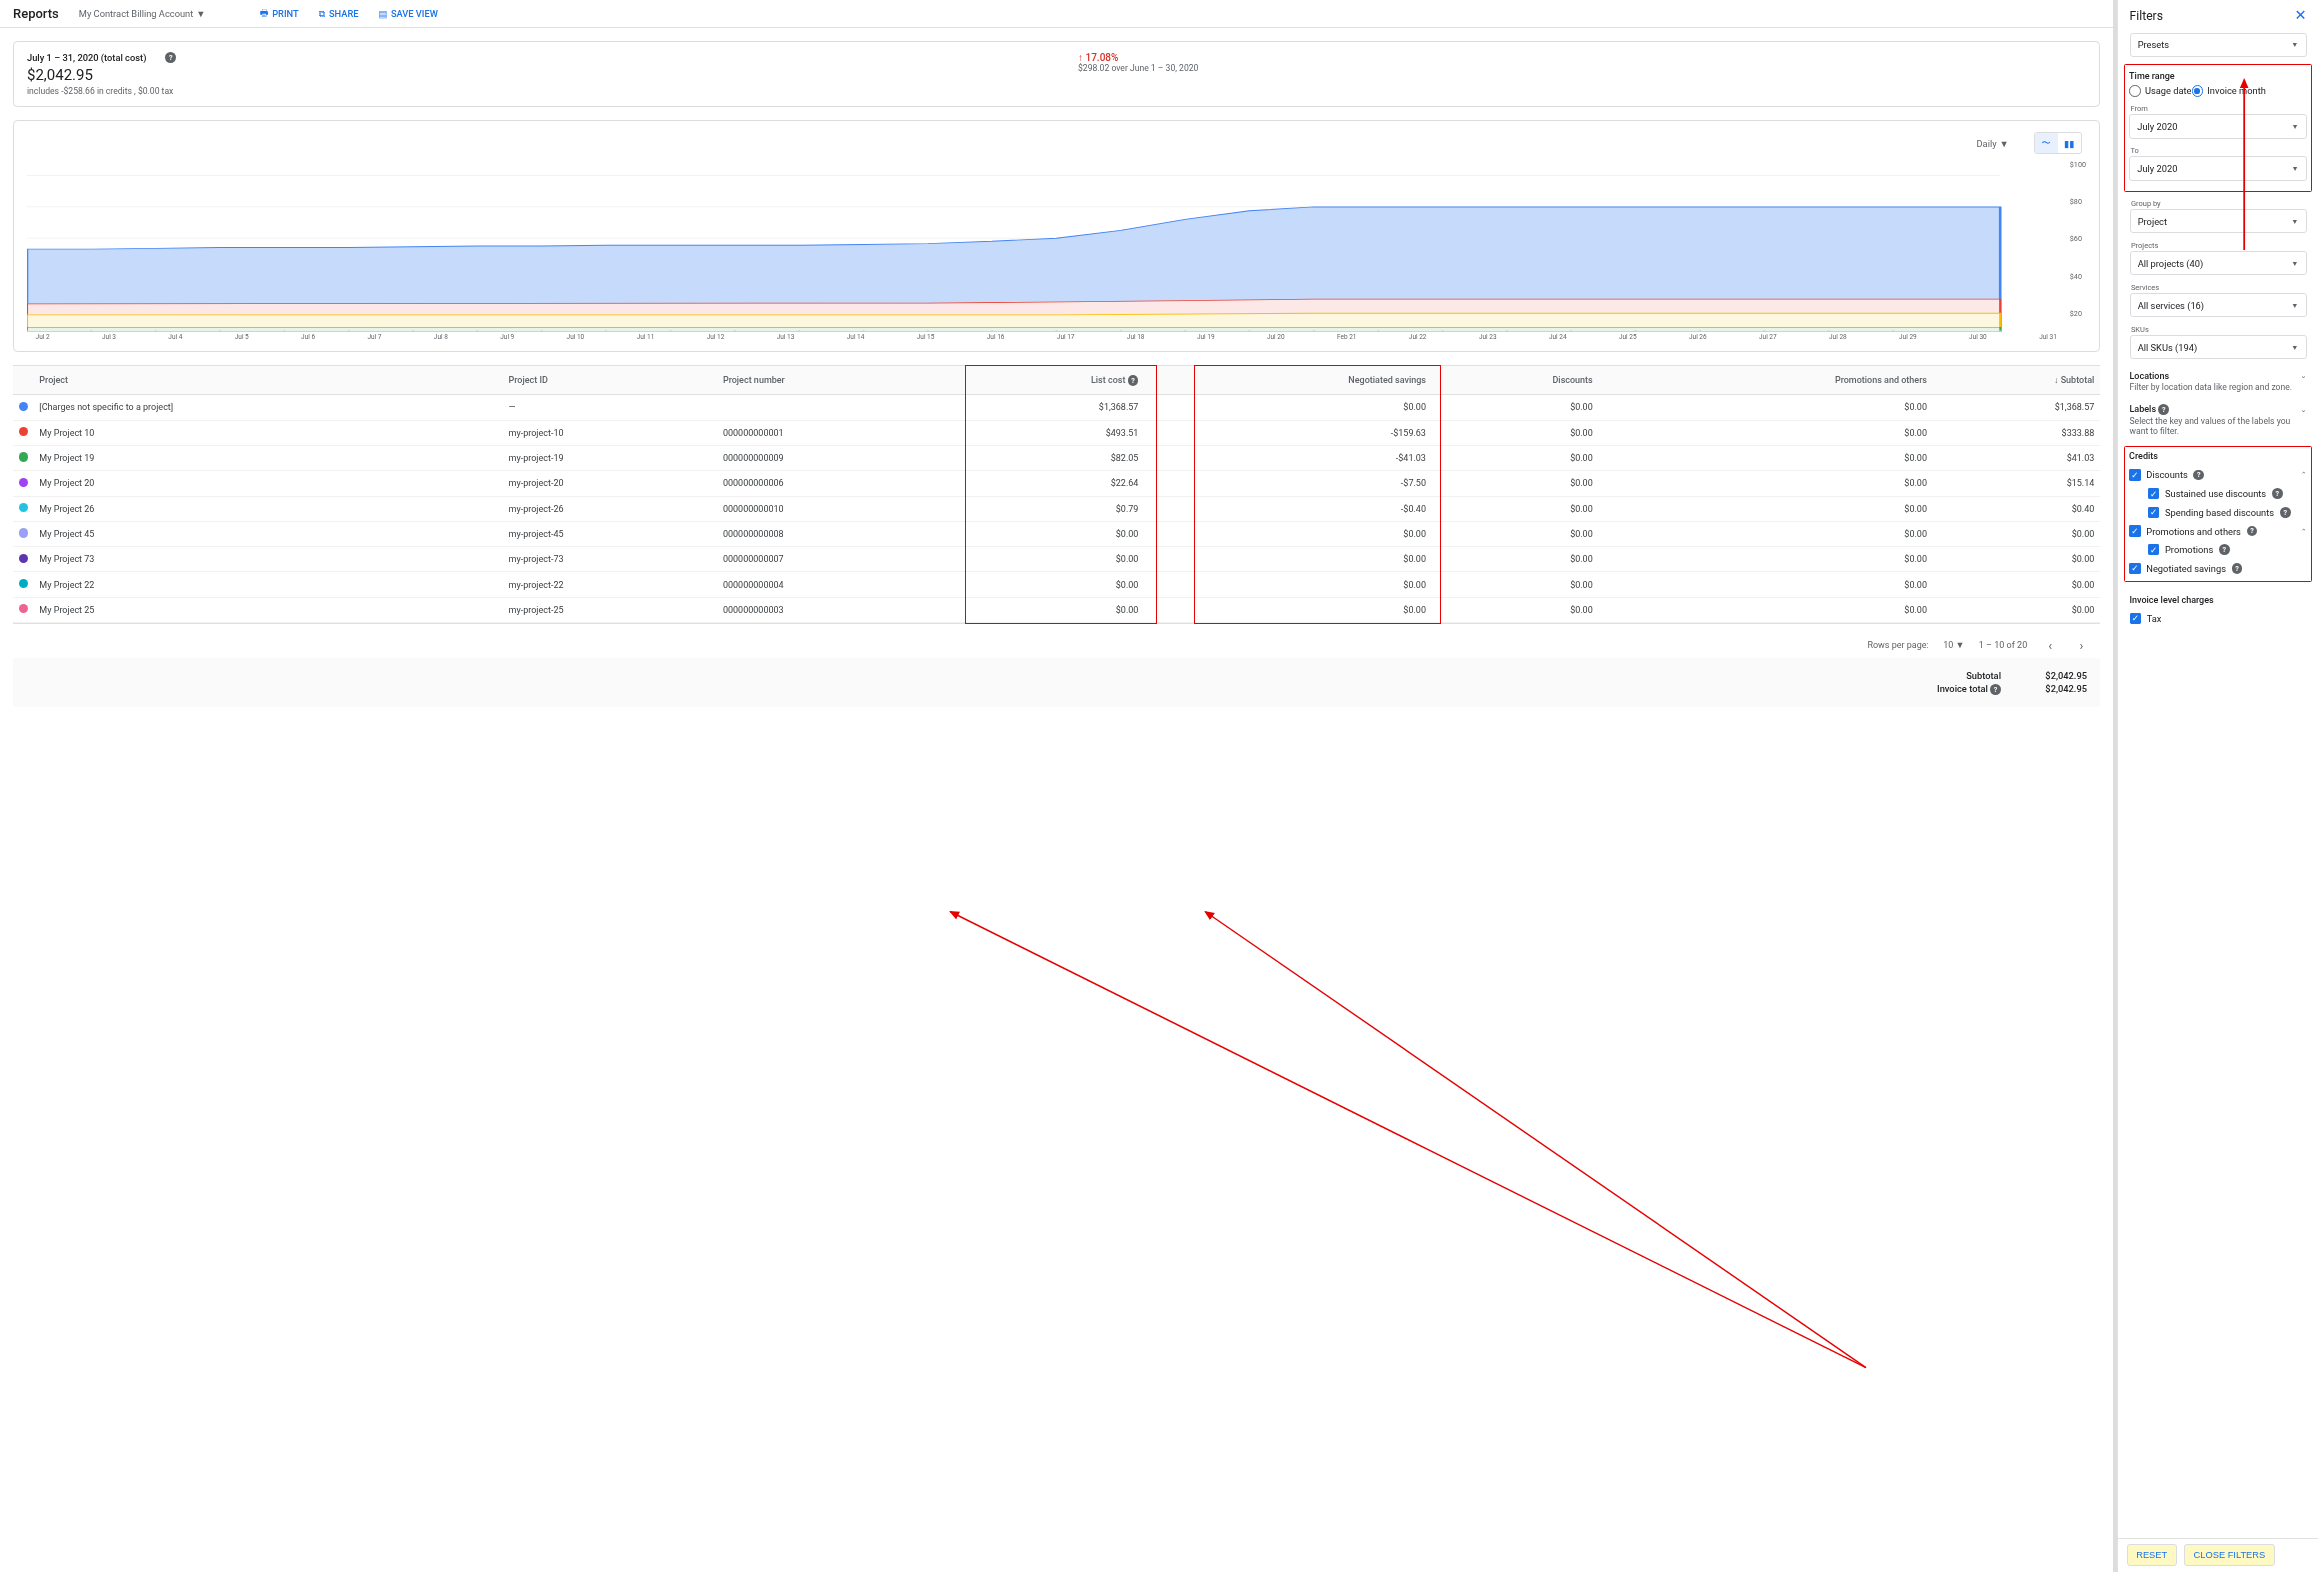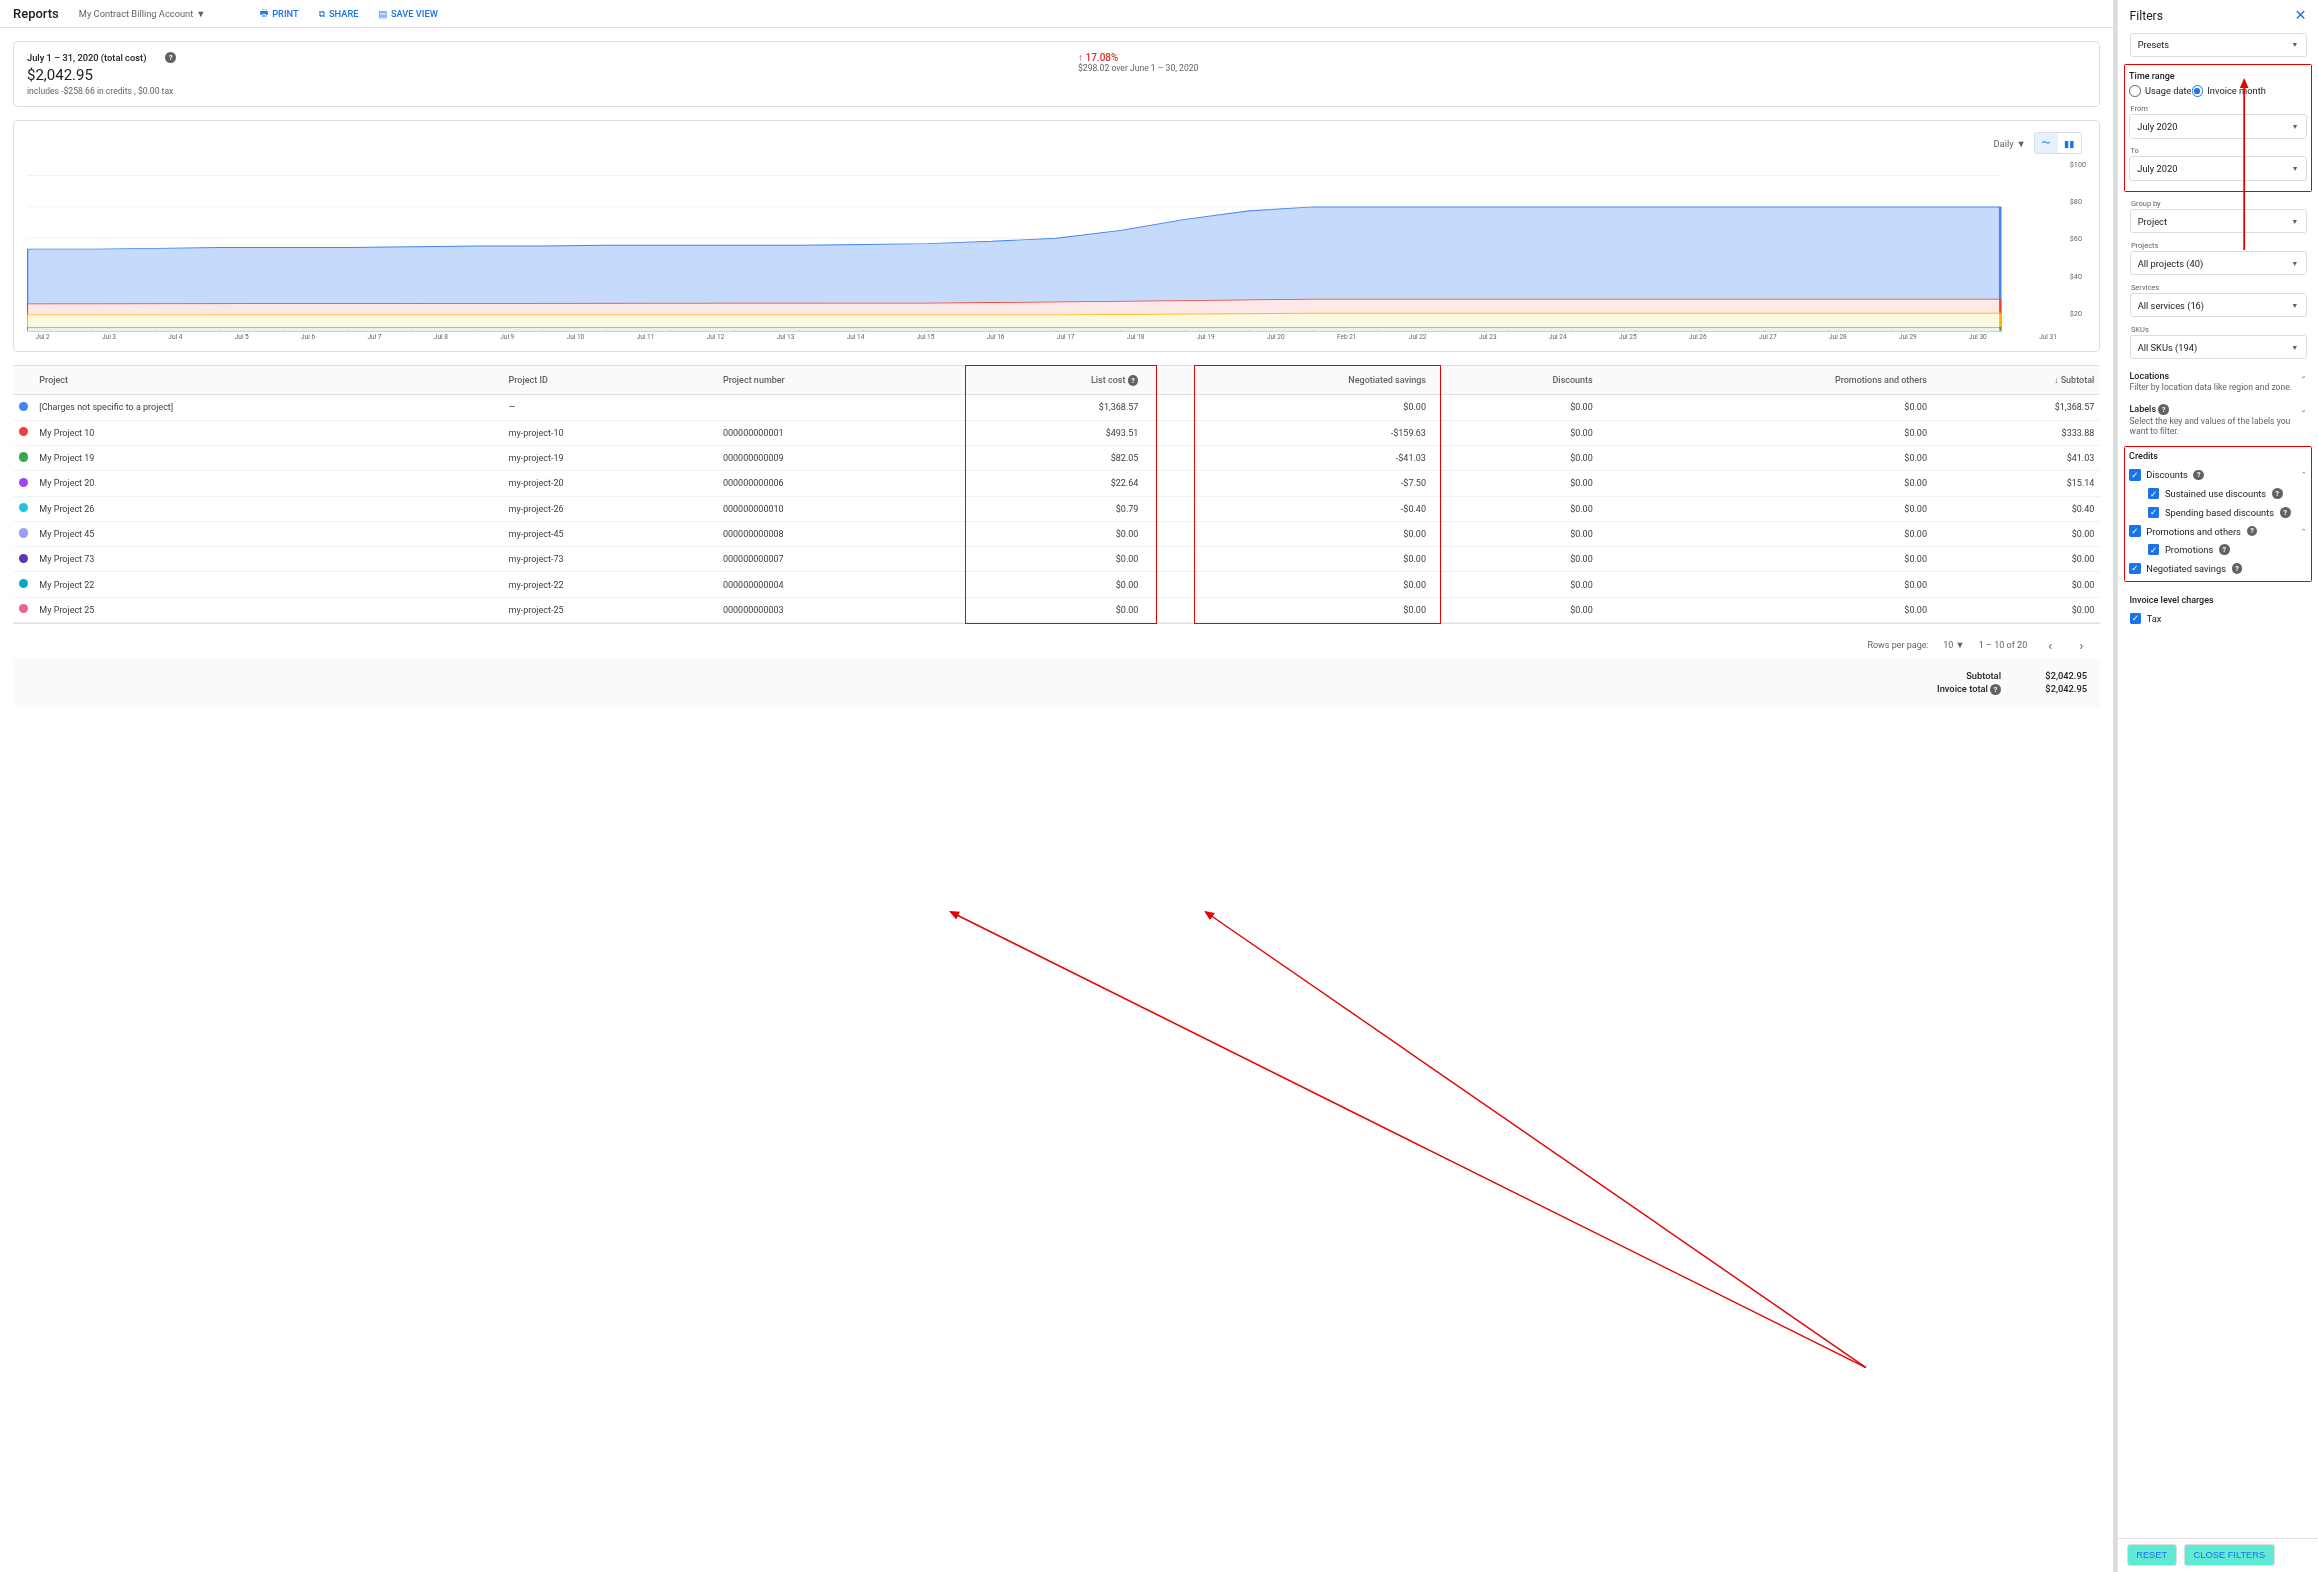--- a/index.html
+++ b/index.html
@@ -11,21 +11,21 @@
 .topbar h1 { font-size: 13px; font-weight: 500; }
 .account-select { font-size: 9.3px; color: #5f6368; display: flex; align-items: center; gap: 2.9px; cursor: pointer;}
 .action { color: #1a73e8; font-weight: 500; font-size: 9.3px; display: flex; align-items: center; gap: 3.6px; cursor: pointer;}
 .content { flex: 1; overflow-y: auto; padding: 13px; background: #fff;}
 .card { border: 0.7px solid #dadce0; border-radius: 4.3px; padding: 10px 13px; margin-bottom: 13px; }
 .summary-row { display: flex; gap: 43px; }
 .summary-title { font-size: 9.3px; font-weight: 500; display:flex; align-items:center; gap:19px;}
 .summary-big { font-size: 15px; font-weight: 400; margin: 2.2px 0;}
 .summary-sub { font-size: 8.6px; color: #5f6368; }
 .trend { color: #d93025; font-size: 10px; font-weight: 500;}
-.chart-header { display: flex; justify-content: flex-end; align-items: center; gap: 8px; padding: 1.4px 4.3px;}
+.chart-header { display: flex; justify-content: flex-end; align-items: center; gap: 25px; padding: 1.4px 4.3px;}
 .chart-toggle { display: flex; border: 0.7px solid #dadce0; border-radius: 2.9px; overflow:hidden;}
 .chart-toggle div { width: 23px; height: 20px; display:flex; align-items:center; justify-content:center;}
 .chart-toggle .active { background: #e8f0fe; }
 .chart-body { position: relative; height: 172px; margin-top: 4.3px;}
 .chart-svg { width: 100%; height: 100%;}
 .chart-ylabels { position:absolute; right:0; top:0; height:158px; display:flex; flex-direction:column; justify-content:space-between; font-size:7.2px; color:#5f6368;}
 .chart-xaxis { display:flex; justify-content:space-between; font-size:6.5px; color:#5f6368; padding: 1.4px 29px 0 8.6px;}
 .table-wrap { border-top: 0.7px solid #e0e0e0; border-bottom: 0.7px solid #e0e0e0; margin-bottom: 8.6px;}
 table { width: 100%; border-collapse: collapse; font-size: 9px;}
 th { text-align: right; font-weight: 500; color: #5f6368; padding: 8.6px 5.7px; border-bottom: 0.7px solid #e0e0e0; background:#fafafa;}
@@ -46,21 +46,21 @@
 .f-sec-title { font-size: 9px; font-weight:500; margin: 13px 0 4.3px 0;}
 .f-radio-row { display:flex; font-size:9.3px; margin: 4.3px 0 5.7px 0;}
 .f-radio { display:flex; align-items:center; gap:4.3px;}
 .radio-o { width:11.5px; height:11.5px; border:1.4px solid #5f6368; border-radius:50%; display:inline-flex; align-items:center; justify-content:center;}
 .radio-o.sel { border-color:#1a73e8;}
 .radio-o.sel::after { content:''; width:5.7px; height:5.7px; background:#1a73e8; border-radius:50%;}
 .f-check-row { display:flex; align-items:center; gap:5.7px; font-size:9.3px; padding: 3.6px 0;}
 .f-check-row.sub { padding-left: 18.7px;}
 .cbox { width:11.5px; height:11.5px; background:#1a73e8; border-radius:1.4px; display:inline-flex; align-items:center; justify-content:center; color:#fff; font-size:8.6px;}
 .f-btns { position:sticky; bottom:0; background:#fff; padding: 5.7px 8.6px; border-top:0.7px solid #e0e0e0; display:flex; gap:7.2px;}
-.btn { border:0.7px solid #dadce0; background:#5eead4; color:#1a73e8; font-weight:500; font-size:9.3px; padding: 5px 8.6px; border-radius:2.9px; cursor:pointer;text-align:center;}
+.btn { border:0.7px solid #dadce0; background:#fef9c3; color:#1a73e8; font-weight:500; font-size:9.3px; padding: 5px 8.6px; border-radius:2.9px; cursor:pointer;text-align:center;}
 .exp-row { display:flex; justify-content:space-between; align-items:center;}
 .caret { font-size: 7.2px; color:#5f6368;}
 .arrow-annot { position:absolute; pointer-events:none; }
 .chev { width:17px; height:17px; display:inline-flex; align-items:center; justify-content:center; color:#5f6368; cursor:pointer; font-size:13px;}
 .f-redbox { border:1.8px solid #e60000; border-radius:1.4px; padding: 2.9px 4.3px; margin-left:-5.7px; margin-right:-5.7px;}
 .f-sub { font-size:8.6px; color:#5f6368; margin-top:1.4px;}
 .icon-blue { color:#1a73e8;}
 .close-x { color:#1a73e8; font-size:14.4px; cursor:pointer; font-weight:300;}
 </style>
 </head>

